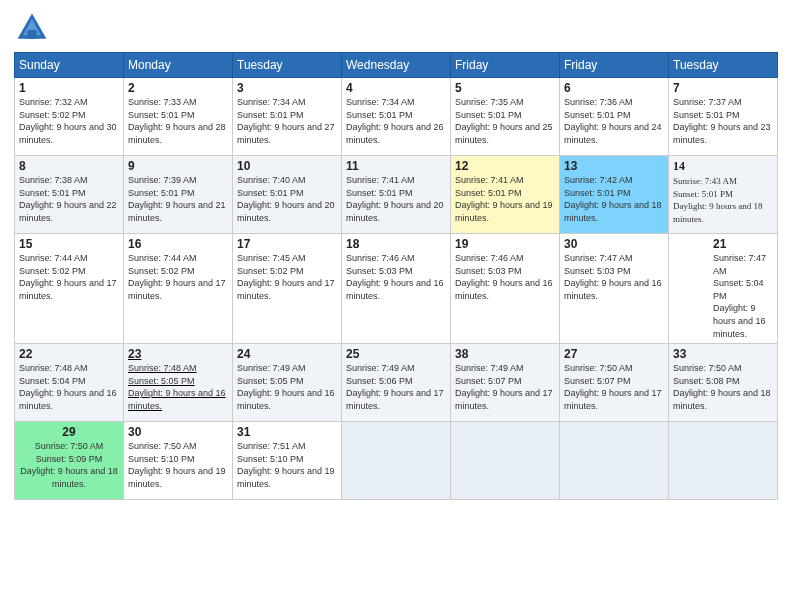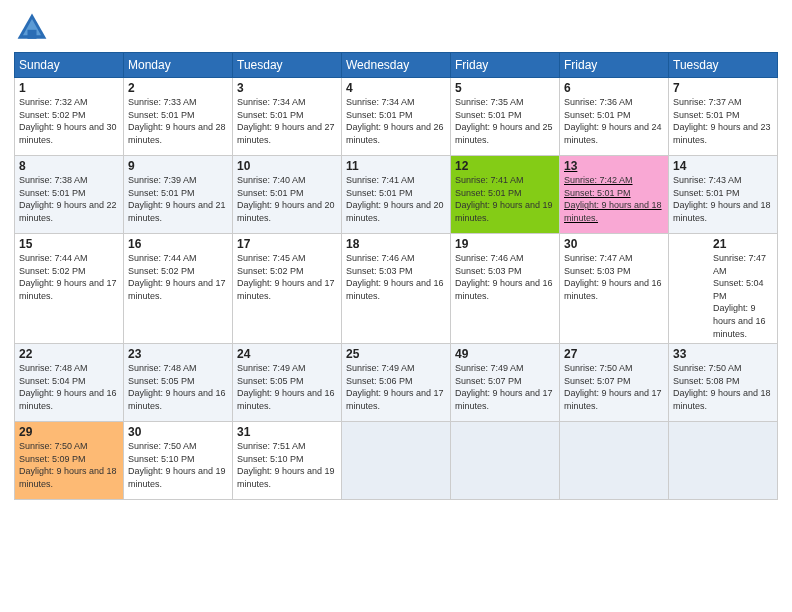--- a/index.html
+++ b/index.html
@@ -177,29 +177,29 @@
           <div class="day-info">Sunrise: 7:39 AM<br>Sunset: 5:01 PM<br>Daylight: 9 hours and 21 minutes.</div>
           </td>
           <td style="background: rgb(240, 244, 249);">
             <span class="day-num">10</span>
           <div class="day-info">Sunrise: 7:40 AM<br>Sunset: 5:01 PM<br>Daylight: 9 hours and 20 minutes.</div>
           </td>
           <td style="background: rgb(240, 244, 249);">
             <span class="day-num">11</span>
           <div class="day-info">Sunrise: 7:41 AM<br>Sunset: 5:01 PM<br>Daylight: 9 hours and 20 minutes.</div>
           </td>
-          <td style="background: #84cc16;">
+          <td style="background: #fef9c3;">
             <span class="day-num">12</span>
           <div class="day-info">Sunrise: 7:41 AM<br>Sunset: 5:01 PM<br>Daylight: 9 hours and 19 minutes.</div>
           </td>
-          <td style="background: #f9a8d4; text-decoration: underline;">
+          <td style="background: #7dd3fc;">
             <span class="day-num">13</span>
           <div class="day-info">Sunrise: 7:42 AM<br>Sunset: 5:01 PM<br>Daylight: 9 hours and 18 minutes.</div>
           </td>
-          <td style="background: rgb(240, 244, 249);">
+          <td style="background: rgb(240, 244, 249); font-family: Liberation Serif, serif;">
             <span class="day-num">14</span>
           <div class="day-info">Sunrise: 7:43 AM<br>Sunset: 5:01 PM<br>Daylight: 9 hours and 18 minutes.</div>
           </td>
         </tr>
         <tr>
           <td style="background: rgb(255, 255, 255); margin-left: 24px;">
             <span class="day-num">15</span>
           <div class="day-info">Sunrise: 7:44 AM<br>Sunset: 5:02 PM<br>Daylight: 9 hours and 17 minutes.</div>
           </td>
           <td style="background: rgb(255, 255, 255);">
@@ -225,47 +225,47 @@
           <td style="background: rgb(255, 255, 255); padding-left: 44px;">
             <span class="day-num">21</span>
           <div class="day-info">Sunrise: 7:47 AM<br>Sunset: 5:04 PM<br>Daylight: 9 hours and 16 minutes.</div>
           </td>
         </tr>
         <tr>
           <td style="background: rgb(240, 244, 249);">
             <span class="day-num">22</span>
           <div class="day-info">Sunrise: 7:48 AM<br>Sunset: 5:04 PM<br>Daylight: 9 hours and 16 minutes.</div>
           </td>
-          <td style="background: rgb(240, 244, 249);">
+          <td style="background: rgb(240, 244, 249); text-decoration: underline;">
             <span class="day-num">23</span>
           <div class="day-info">Sunrise: 7:48 AM<br>Sunset: 5:05 PM<br>Daylight: 9 hours and 16 minutes.</div>
           </td>
           <td style="background: rgb(240, 244, 249);">
             <span class="day-num">24</span>
           <div class="day-info">Sunrise: 7:49 AM<br>Sunset: 5:05 PM<br>Daylight: 9 hours and 16 minutes.</div>
           </td>
           <td style="background: rgb(240, 244, 249);">
             <span class="day-num">25</span>
           <div class="day-info">Sunrise: 7:49 AM<br>Sunset: 5:06 PM<br>Daylight: 9 hours and 17 minutes.</div>
           </td>
           <td style="background: rgb(240, 244, 249);">
-            <span class="day-num">49</span>
+            <span class="day-num">38</span>
           <div class="day-info">Sunrise: 7:49 AM<br>Sunset: 5:07 PM<br>Daylight: 9 hours and 17 minutes.</div>
           </td>
           <td style="background: rgb(240, 244, 249);">
             <span class="day-num">27</span>
           <div class="day-info">Sunrise: 7:50 AM<br>Sunset: 5:07 PM<br>Daylight: 9 hours and 17 minutes.</div>
           </td>
           <td style="background: rgb(240, 244, 249);">
             <span class="day-num">33</span>
           <div class="day-info">Sunrise: 7:50 AM<br>Sunset: 5:08 PM<br>Daylight: 9 hours and 18 minutes.</div>
           </td>
         </tr>
         <tr>
-          <td style="background: #fdba74;">
+          <td style="background: #86efac; text-align: center;">
             <span class="day-num">29</span>
           <div class="day-info">Sunrise: 7:50 AM<br>Sunset: 5:09 PM<br>Daylight: 9 hours and 18 minutes.</div>
           </td>
           <td style="background: rgb(255, 255, 255);">
             <span class="day-num">30</span>
           <div class="day-info">Sunrise: 7:50 AM<br>Sunset: 5:10 PM<br>Daylight: 9 hours and 19 minutes.</div>
           </td>
           <td style="background: rgb(255, 255, 255); border-radius: 19px;">
             <span class="day-num">31</span>
           <div class="day-info">Sunrise: 7:51 AM<br>Sunset: 5:10 PM<br>Daylight: 9 hours and 19 minutes.</div>

